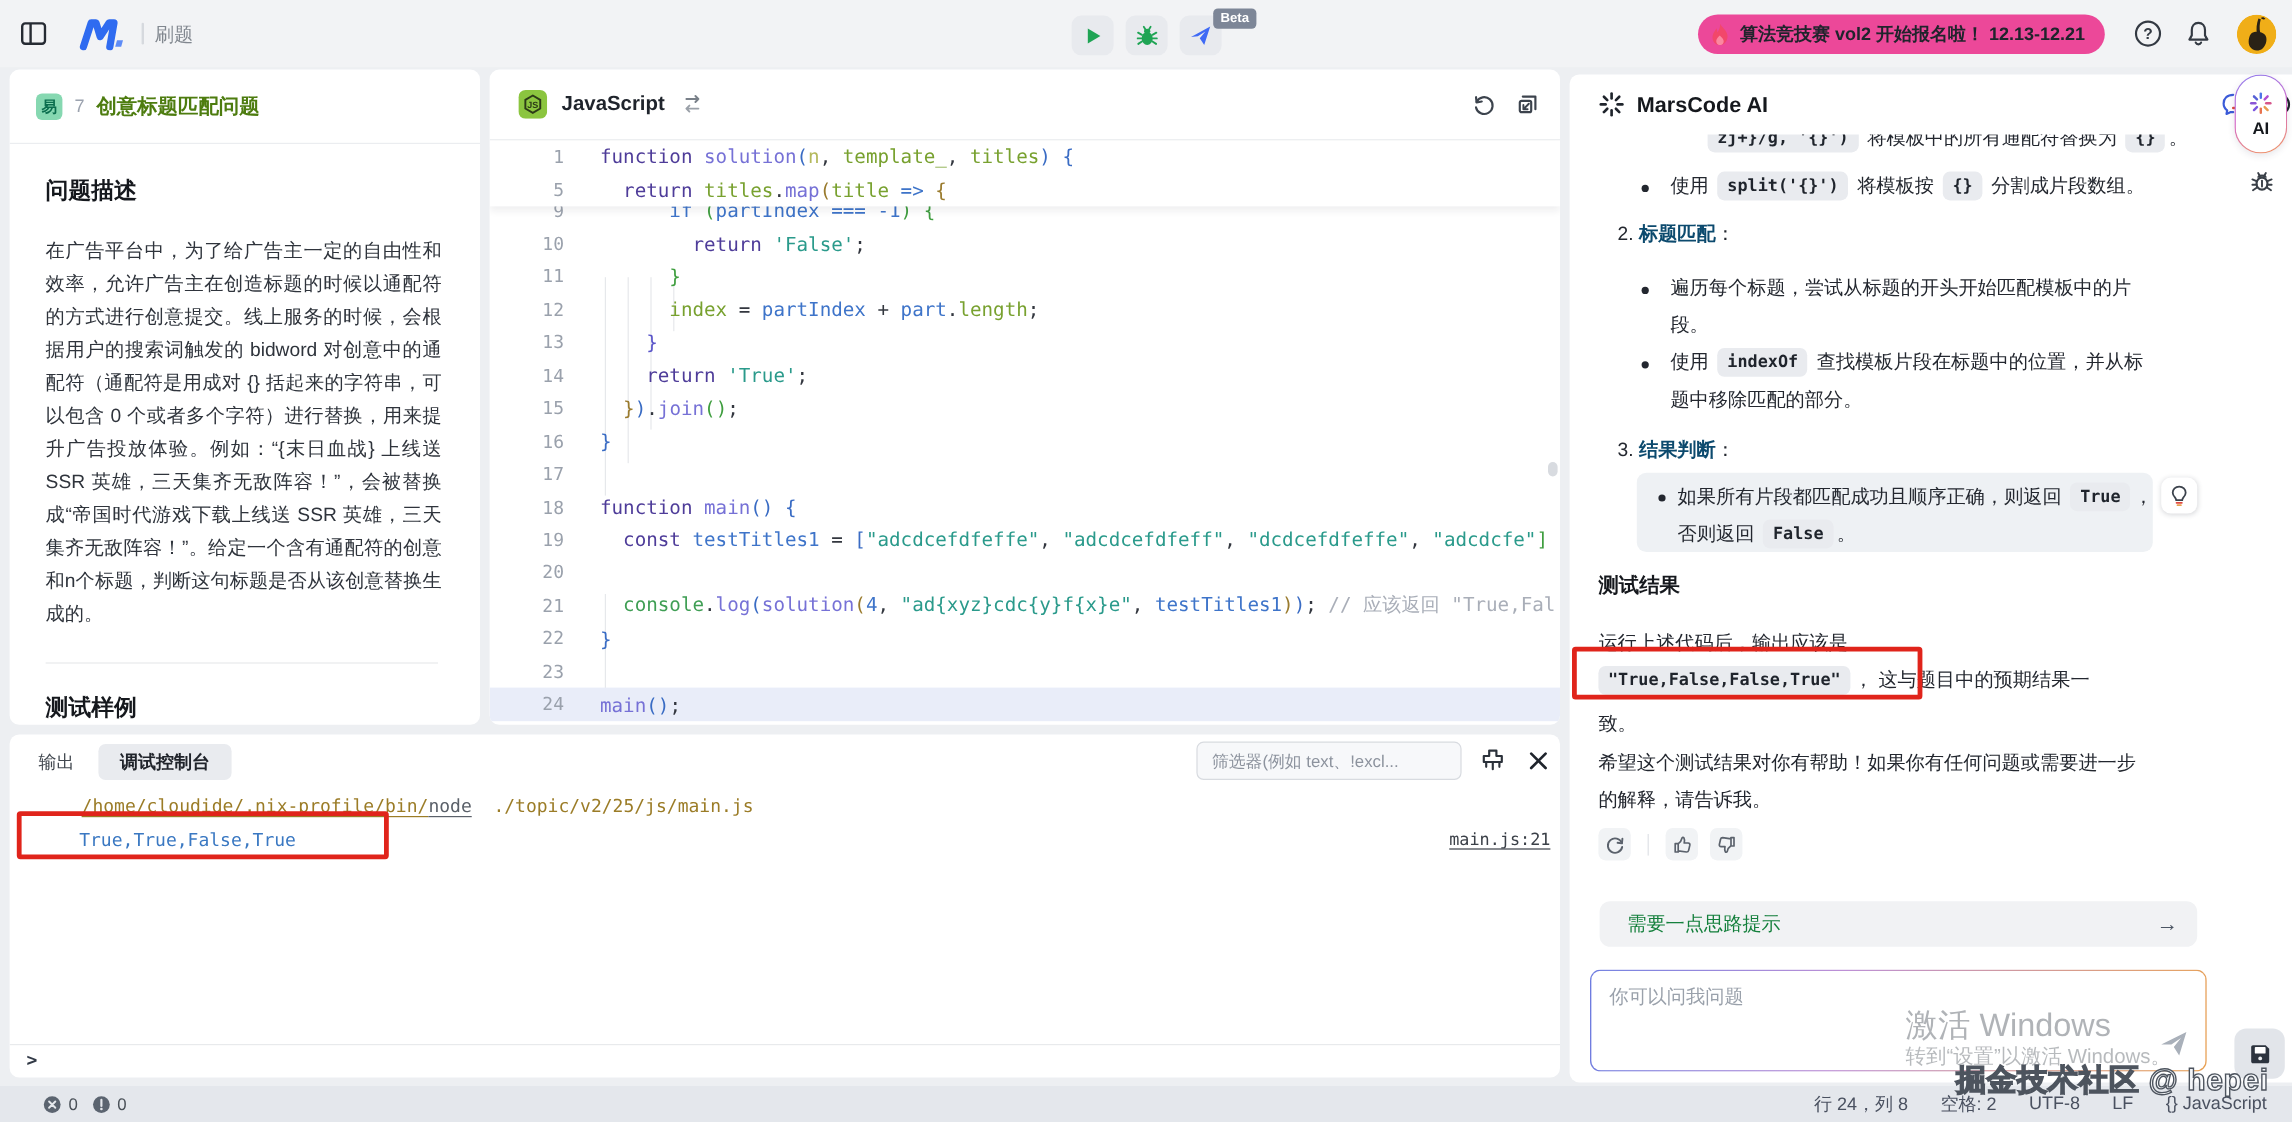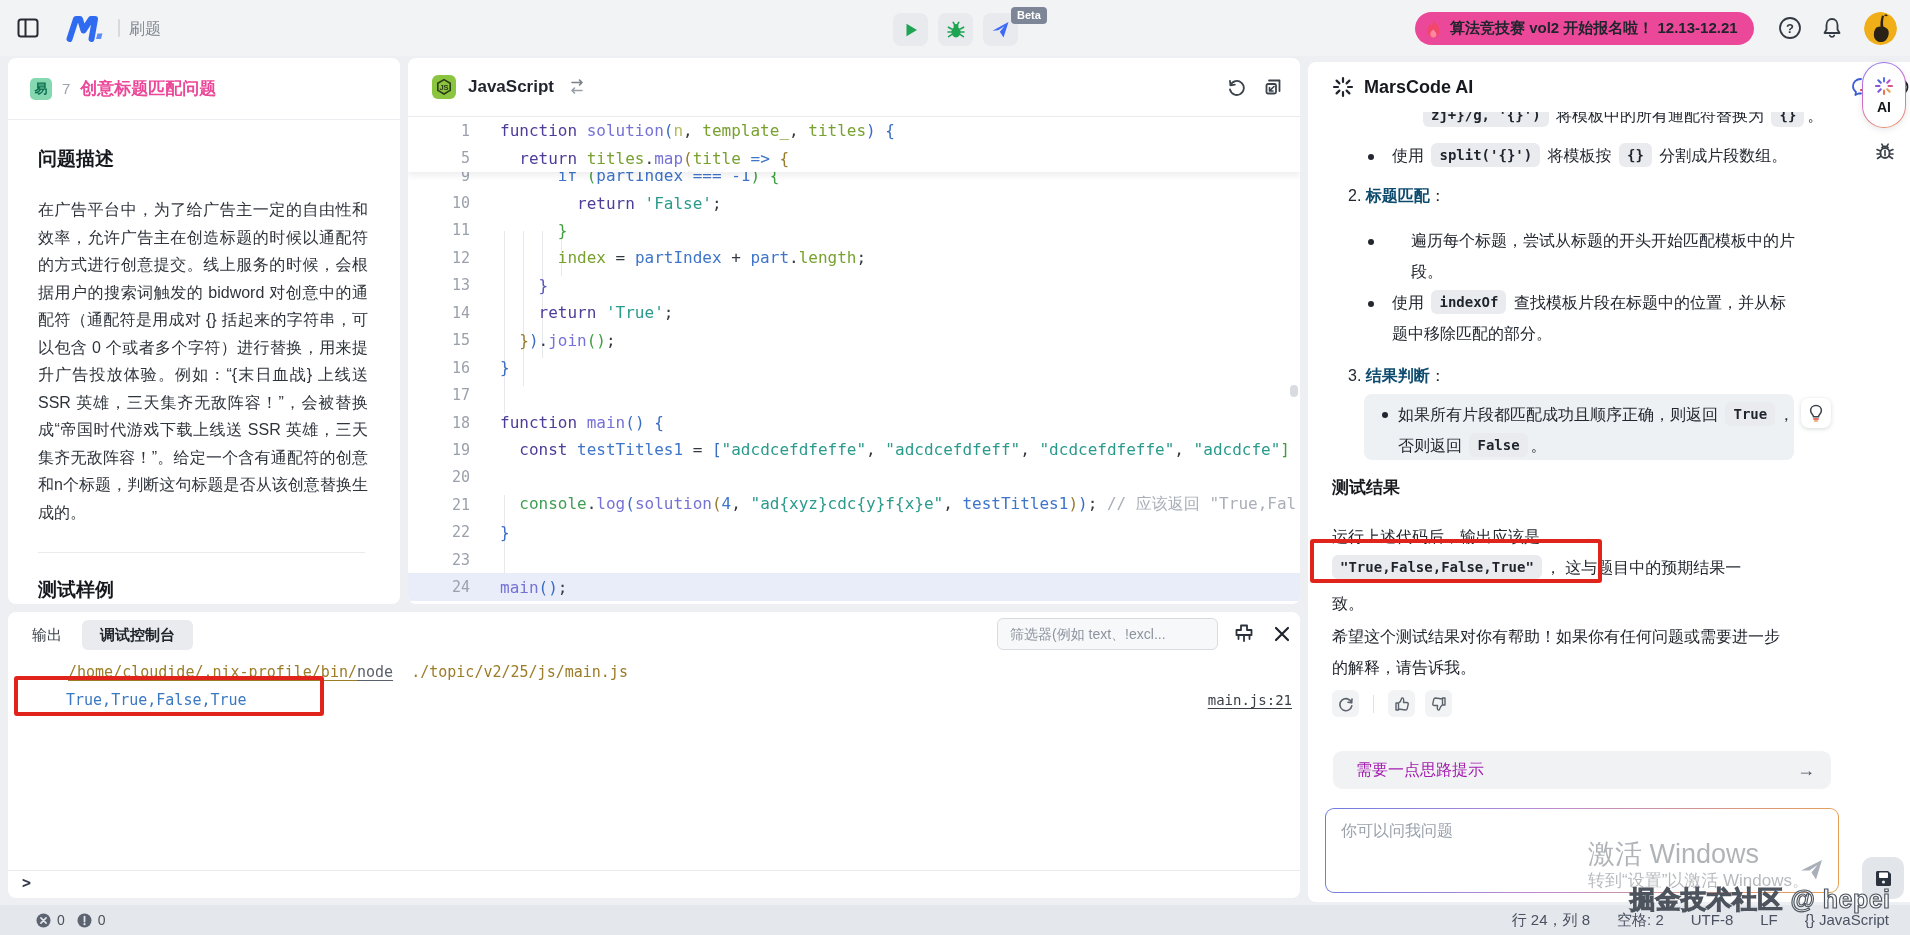--- a/index.html
+++ b/index.html
@@ -26,21 +26,21 @@
   .tb-avatar { position:absolute; left:1864px; top:12px; width:33px; height:33px; border-radius:50%; overflow:hidden; cursor:pointer; }
 
   
   .panel { position:absolute; background:#fff; border-radius:8px; }
 
   
   #problem { left:8px; top:58px; width:392px; height:546px; overflow:hidden; }
   .pr-head { height:62px; border-bottom:1px solid #ebedf0; display:flex; align-items:center; padding:0 22px; gap:10px; }
   .pr-badge { width:22px; height:22px; border-radius:5px; background:#86d8b1; color:#0b6e4e; font-size:13px; font-weight:bold; display:flex; align-items:center; justify-content:center; }
   .pr-num { color:#9ca3af; font-size:15px; }
-  .pr-title { color:#ec4899; font-size:17px; font-weight:bold; }
+  .pr-title { color:#4d7c0f; font-size:17px; font-weight:bold; }
   .pr-body { padding:26px 16px 0 30px; }
   .pr-h2 { font-size:19px; font-weight:bold; color:#15181d; margin-bottom:24px; }
   .pr-desc { font-size:16px; line-height:27.5px; color:#2f343c; width:330px; text-align:justify; }
   .pr-hr { border:none; border-top:1px solid #e8eaec; margin:26px 0 24px 0; width:327px; }
 
   
   #editor { left:408px; top:58px; width:892px; height:546px; overflow:hidden; }
   .ed-head { height:59px; border-bottom:1px solid #e9ebee; display:flex; align-items:center; padding:0 16px 0 24px; }
   .ed-lang { font-size:17px; font-weight:bold; color:#1f242c; margin-left:12px; }
   .ed-swap { margin-left:14px; width:18px; height:16px; cursor:pointer; }
@@ -100,21 +100,21 @@
   .chip { display:inline-block; background:#e9ebef; border-radius:6px; font-family:"DejaVu Sans Mono",monospace; font-size:14px; font-weight:bold; color:#1f242c; line-height:22px; padding:1px 8px; margin:0 3px; vertical-align:1px; }
   .ai-dot { position:absolute; width:6px; height:6px; border-radius:50%; background:#23272f; }
   .ai-num b { font-weight:bold; color:#0c4a6e; }
   .ai-block { position:absolute; background:#eef1f4; border-radius:8px; left:56px; top:282px; width:430px; height:66px; }
   .ai-bulb { position:absolute; left:493px; top:286px; width:30px; height:30px; background:#fff; border-radius:8px; box-shadow:0 1px 4px rgba(40,45,60,.18); display:flex; align-items:center; justify-content:center; cursor:pointer; }
   .ai-h3 { font-size:17px; font-weight:bold; color:#15181d; }
   .ai-actions { display:flex; align-items:center; gap:10px; }
   .ai-actbox { width:27px; height:27px; background:#f1f3f5; border-radius:6px; display:flex; align-items:center; justify-content:center; cursor:pointer; }
   .ai-actsep { width:1px; height:18px; background:#dfe2e6; margin:0 4px; }
   .ai-suggest { position:absolute; left:25px; top:689px; width:498px; height:38px; background:#f1f2f4; border-radius:9px; display:flex; align-items:center; padding:0 16px 0 23px; cursor:pointer; }
-  .ai-suggest span { font-size:16px; color:#a21caf; }
+  .ai-suggest span { font-size:16px; color:#15803d; }
   .ai-suggest .arr { margin-left:auto; color:#4b5563; font-size:18px; }
   .ai-input { position:absolute; left:17px; top:746px; width:514px; height:85px; border-radius:9px; background:linear-gradient(#fff,#fff) padding-box, linear-gradient(100deg,#6d7ce0 0%, #b98ad4 40%, #e8a052 100%) border-box; border:1.5px solid transparent; }
   .ai-input .ph { position:absolute; left:15px; top:12px; font-size:16px; color:#9aa1ab; }
   .ai-send { position:absolute; right:12px; bottom:8px; width:28px; height:28px; cursor:pointer; }
   .ai-scrollthumb { position:absolute; right:1px; top:689px; width:7px; height:38px; background:#c9cdd3; border-radius:4px; }
 
   
   .dock-ai { position:absolute; left:1862px; top:62px; width:44px; height:66px; border-radius:22px; background:linear-gradient(#fff,#fff) padding-box, linear-gradient(160deg,#8a7bf0,#d46ac8,#f2995c) border-box; border:1.5px solid transparent; display:flex; flex-direction:column; align-items:center; justify-content:center; gap:3px; cursor:pointer; box-shadow:0 2px 6px rgba(60,60,90,.12); }
   .dock-ai .dlab { font-size:14px; font-weight:bold; color:#15181d; }
   .dock-bug { position:absolute; left:1873px; top:140px; width:24px; height:24px; cursor:pointer; }
@@ -331,21 +331,21 @@
   <div class="ai-msgs">
     <div class="row" style="left:112px; top:-12px;">
       <span class="chip">zj+}/g, '{}')</span><span> 将模板中的所有通配符替换为 </span><span class="chip">{}</span><span>。</span>
     </div>
     <div class="ai-dot" style="left:60px; top:42px;"></div>
     <div class="row" style="left:84px; top:28px;">
       <span>使用 </span><span class="chip">split('{}')</span><span> 将模板按 </span><span class="chip">{}</span><span> 分割成片段数组。</span>
     </div>
     <div class="row ai-num" style="left:40px; top:68px;"><span>2. </span><b>标题匹配</b><span>：</span></div>
     <div class="ai-dot" style="left:60px; top:127px;"></div>
-    <div class="row" style="left:84px; top:113px;margin-left:19px;">
+    <div class="row" style="left:84px; top:113px;">
       <span>遍历每个标题，尝试从标题的开头开始匹配模板中的片</span><br><span>段。</span>
     </div>
     <div class="ai-dot" style="left:60px; top:189px;"></div>
     <div class="row" style="left:84px; top:175px;">
       <span>使用 </span><span class="chip">indexOf</span><span> 查找模板片段在标题中的位置，并从标</span><br><span>题中移除匹配的部分。</span>
     </div>
     <div class="row ai-num" style="left:40px; top:248px;"><span>3. </span><b>结果判断</b><span>：</span></div>
     <div class="ai-block"></div>
     <div class="ai-dot" style="left:74px; top:300px;"></div>
     <div class="row" style="left:90px; top:287px;">

